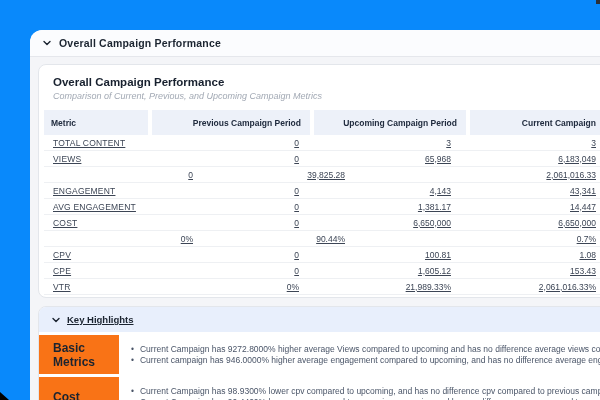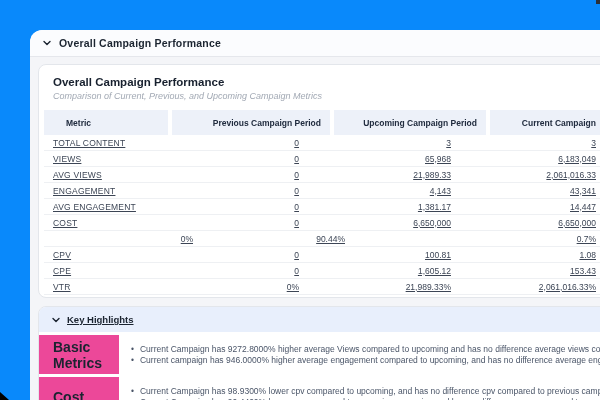--- a/index.html
+++ b/index.html
@@ -26,43 +26,43 @@
     overflow:hidden;
   }
   .card-title { margin:11px 14px 3px 14px; font-size:11.5px; font-weight:bold; color:#17202e; }
   .card-subtitle { margin:0 14px; font-size:9px; color:#a2a9b4;font-style:italic; }
   .tbl { margin:9px 0 0 5px; width:563px; }
   .thead { display:flex; gap:4px; height:25px; }
   .th {
     background:#edf1f9; display:flex; align-items:center;
     font-size:8.5px; font-weight:bold; color:#212c3f;
   }
-  .th.c0 { width:124px; padding-left:22px; }
+  .th.c0 { width:104px; padding-left:7px; }
   .th.c1 { width:158px; justify-content:flex-end; padding-right:9px;text-align:right; }
   .th.c2 { width:152px; justify-content:flex-end; padding-right:9px;text-align:center; }
   .th.c3 { flex:1; justify-content:flex-end; padding-right:11px; }
   .trow { display:flex; height:16px; border-bottom:1px solid #eef0f3; align-items:center; }
   .td { font-size:8.5px; color:#3c4555;text-decoration:underline; }
   .td.c0 { width:106px; padding-left:9px; letter-spacing:.2px; }
   .td.c1 { width:158px; text-align:right; padding-right:9px; }
   .td.c2 { width:152px; text-align:right; padding-right:9px; }
   .td.c3 { flex:1; text-align:right; padding-right:11px; }
   .kh-card {
     position:absolute; left:8px; top:276px; width:570px; height:200px;
     background:#ffffff; border:1px solid #e3e6eb; border-radius:8px; overflow:hidden;
   }
   .kh-header {
     height:28px; background:#e8effc; display:flex; align-items:center;
     gap:7px; padding-left:13px; border-bottom:3px solid #ffffff; cursor:pointer;
   }
   .kh-header .kh-title { font-size:9.5px; font-weight:bold; color:#1b2430;text-decoration:underline; }
   .kh-row { display:flex; border-bottom:3px solid #ffffff; }
   .kh-label {
-    width:80px; flex-shrink:0; background:#ec4899; display:flex; align-items:center;
-    padding-left:14px; font-size:14px; font-weight:bold; color:#1b2430;
+    width:80px; flex-shrink:0; background:#f97316; display:flex; align-items:center;
+    padding-left:14px; font-size:12px; font-weight:bold; color:#1b2430;
   }
   .kh-content { flex:1; padding:9px 0 9px 12px; overflow:hidden; }
   .bullet-line { display:flex; gap:6px; font-size:8.5px; color:#4a5568; white-space:nowrap; line-height:10.5px; }
   .bullet-dot { color:#4a5568; }
   .corner-mark-tr { position:absolute; right:0; top:0; width:4px; height:4px; background:#2a2f38; }
   .cursor-mark {
     position:absolute; left:0; bottom:0; width:0; height:0;
     border-left:9px solid #000; border-top:8px solid transparent;
   }
 </style>
@@ -98,23 +98,22 @@
         <div class="td c2">3</div>
         <div class="td c3">3</div>
       </div>
       <div class="trow">
         <div class="td c0">VIEWS</div>
         <div class="td c1">0</div>
         <div class="td c2">65,968</div>
         <div class="td c3">6,183,049</div>
       </div>
       <div class="trow">
-        <div class="td c0">AVG VIEWS</div>
-        <div class="td c1">0</div>
-        <div class="td c2">21,989.33</div>
+        <div class="td c1">0</div>
+        <div class="td c2">39,825.28</div>
         <div class="td c3">2,061,016.33</div>
       </div>
       <div class="trow">
         <div class="td c0">ENGAGEMENT</div>
         <div class="td c1">0</div>
         <div class="td c2">4,143</div>
         <div class="td c3">43,341</div>
       </div>
       <div class="trow">
         <div class="td c0">AVG ENGAGEMENT</div>

